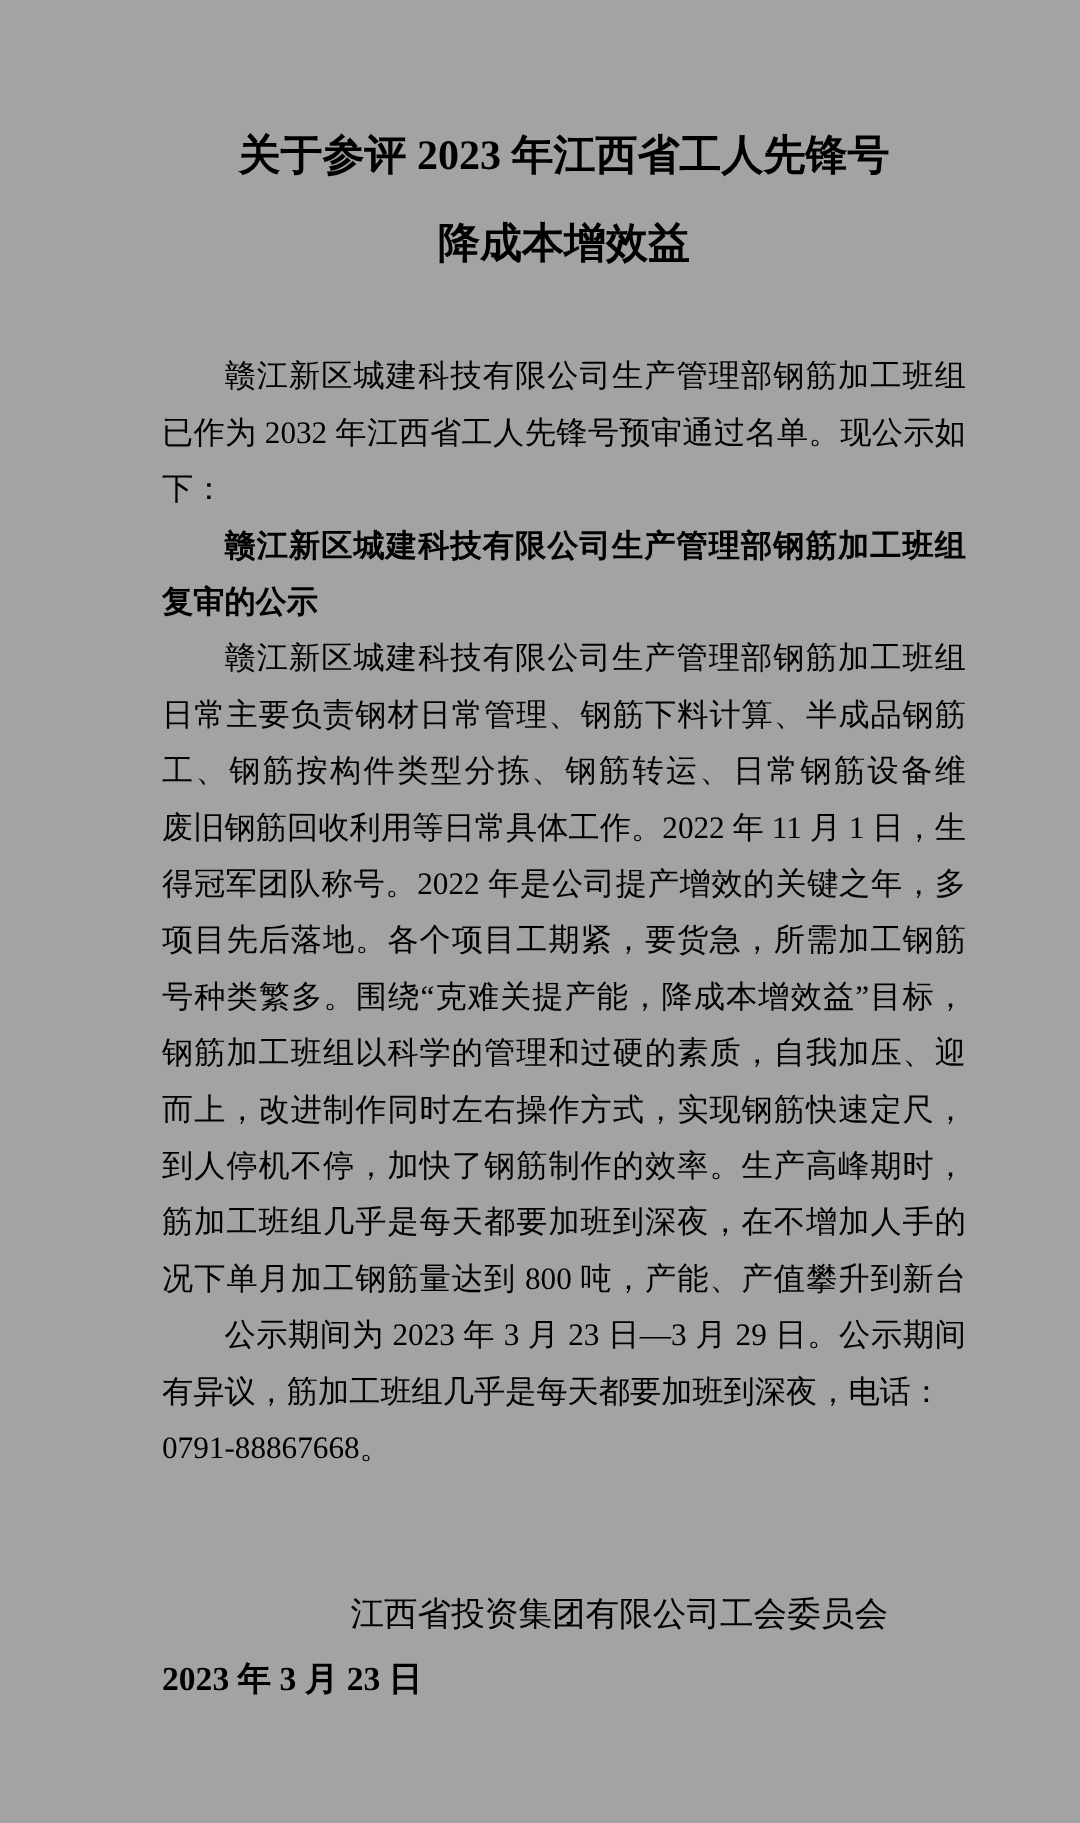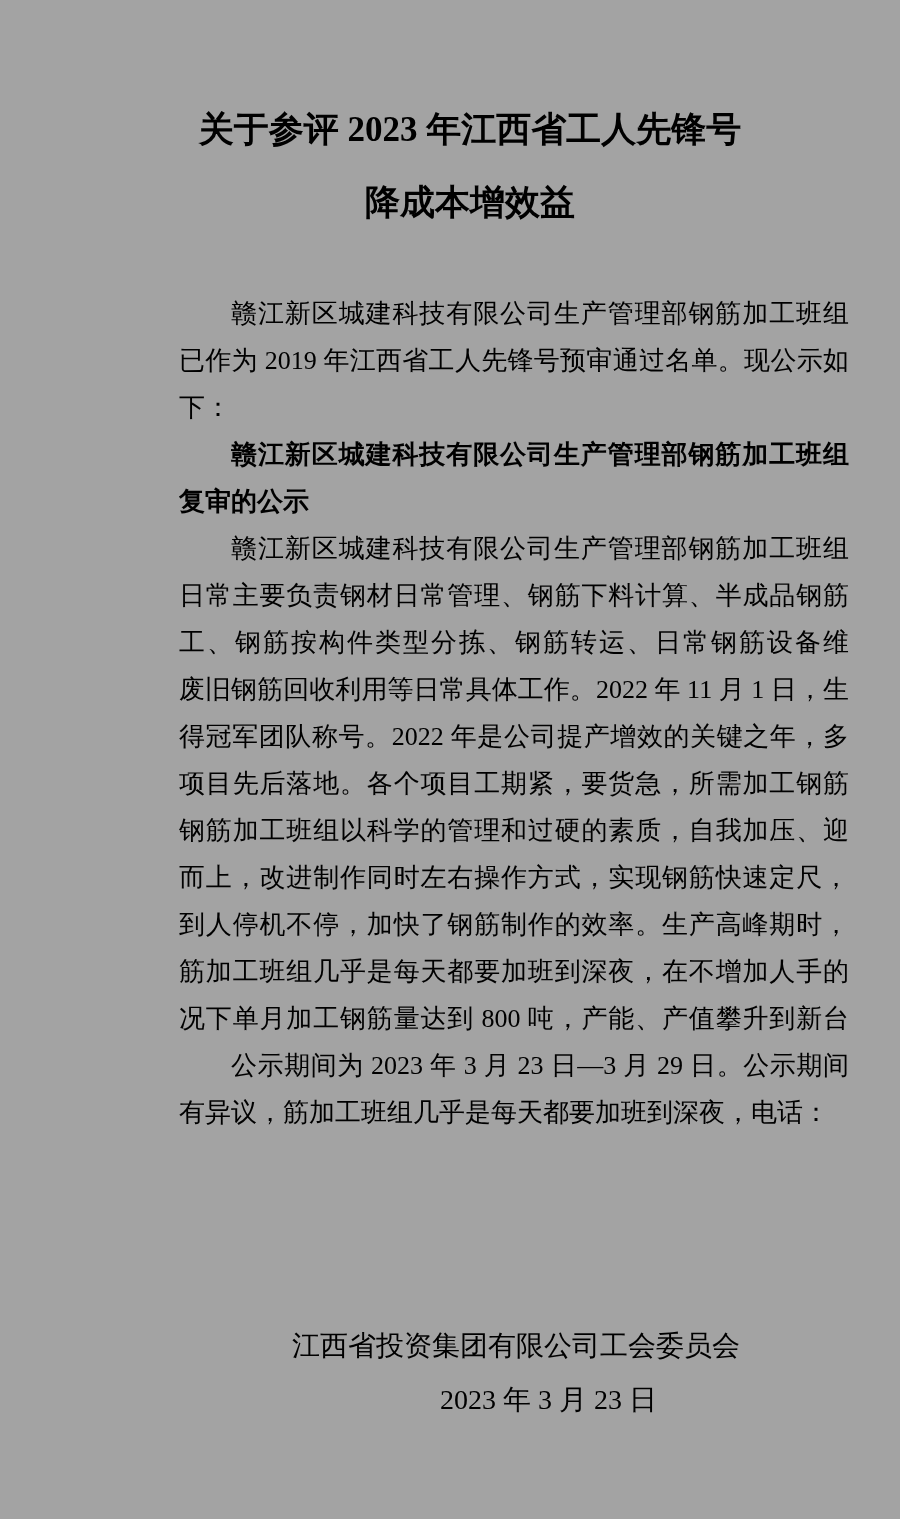--- a/index.html
+++ b/index.html
@@ -22,21 +22,20 @@
     font-size: 35px;
     line-height: 73px;
   }
   .body-block {
     position: absolute;
     left: 135px;
     top: 290px;
     width: 670px;
     font-size: 26px;
     line-height: 47px;
-    margin-left: 44px;
   }
   .line {
     height: 47px;
     overflow: hidden;
     white-space: nowrap;
   }
   .stretch {
     text-align: justify;
     text-align-last: justify;
     text-justify: inter-character;
@@ -49,51 +48,53 @@
   }
   .sig-block {
     position: absolute;
     left: 135px;
     top: 1319px;
     width: 670px;
     font-size: 28px;
     line-height: 54px;
   }
   .sig-line { text-align: right; padding-right: 65px; }
-  .date-line { text-align: right; padding-right: 148px; }
+  .date-line { padding-right: 148px; font-weight: bold; }
 </style>
 </head>
 <body>
 
 <div class="page">
 
   <div class="title-block">
     <div>关于参评 2023 年江西省工人先锋号</div>
     <div>降成本增效益</div>
   </div>
 
   <div class="body-block">
     <div class="line indent stretch">赣江新区城建科技有限公司生产管理部钢筋加工班组</div>
-    <div class="line stretch">已作为 2019 年江西省工人先锋号预审通过名单。现公示如</div>
+    <div class="line stretch">已作为 2032 年江西省工人先锋号预审通过名单。现公示如</div>
     <div class="line">下：</div>
     <div class="line indent stretch bold">赣江新区城建科技有限公司生产管理部钢筋加工班组</div>
     <div class="line bold">复审的公示</div>
     <div class="line indent stretch">赣江新区城建科技有限公司生产管理部钢筋加工班组</div>
     <div class="line stretch">日常主要负责钢材日常管理、钢筋下料计算、半成品钢筋加</div>
     <div class="line stretch">工、钢筋按构件类型分拣、钢筋转运、日常钢筋设备维保、</div>
     <div class="line stretch">废旧钢筋回收利用等日常具体工作。2022 年 11 月 1 日，生</div>
     <div class="line stretch">得冠军团队称号。2022 年是公司提产增效的关键之年，多个</div>
     <div class="line stretch">项目先后落地。各个项目工期紧，要货急，所需加工钢筋型</div>
+    <div class="line stretch">号种类繁多。围绕“克难关提产能，降成本增效益”目标，</div>
     <div class="line stretch">钢筋加工班组以科学的管理和过硬的素质，自我加压、迎难</div>
     <div class="line stretch">而上，改进制作同时左右操作方式，实现钢筋快速定尺，做</div>
     <div class="line stretch">到人停机不停，加快了钢筋制作的效率。生产高峰期时，钢</div>
     <div class="line stretch">筋加工班组几乎是每天都要加班到深夜，在不增加人手的情</div>
     <div class="line stretch">况下单月加工钢筋量达到 800 吨，产能、产值攀升到新台阶。</div>
     <div class="line indent stretch">公示期间为 2023 年 3 月 23 日—3 月 29 日。公示期间如</div>
     <div class="line">有异议，筋加工班组几乎是每天都要加班到深夜，电话：</div>
+    <div class="line">0791-88867668。</div>
   </div>
 
   <div class="sig-block">
     <div class="sig-line">江西省投资集团有限公司工会委员会</div>
     <div class="date-line">2023 年 3 月 23 日</div>
   </div>
 
 </div>
 
 </body></html>

